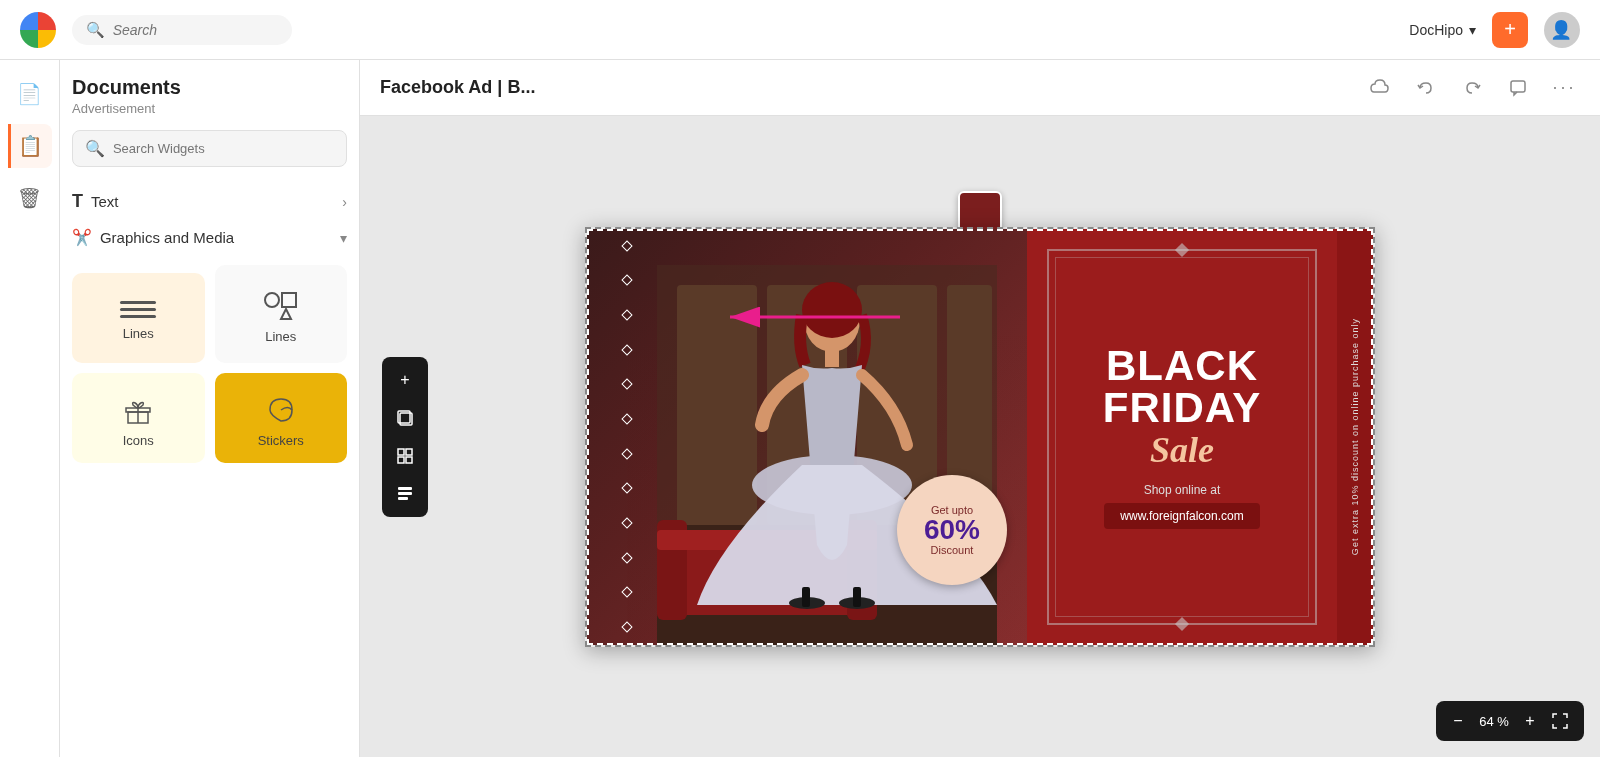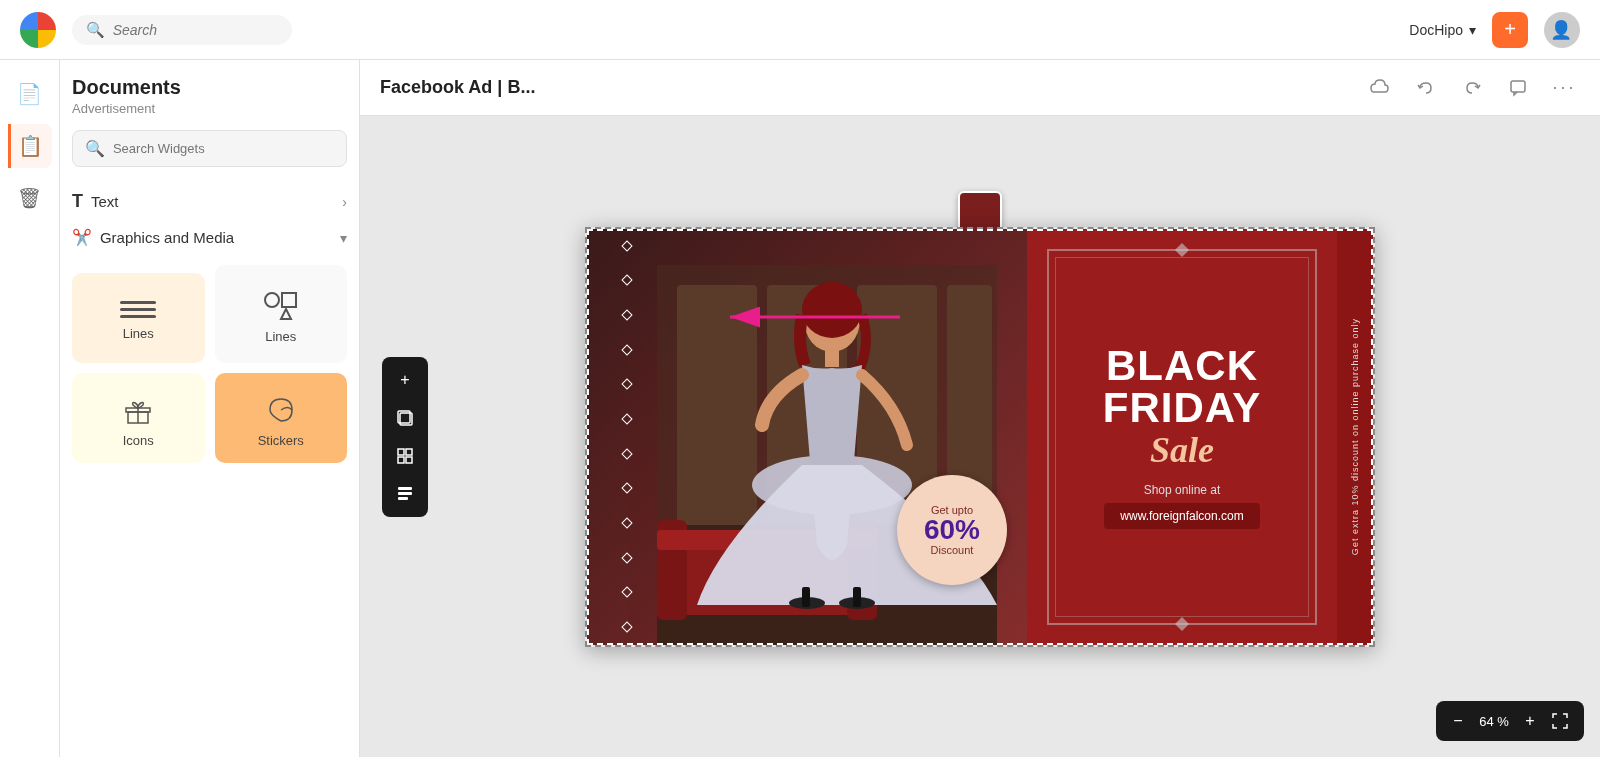--- a/index.html
+++ b/index.html
@@ -183,21 +183,21 @@
       display: flex;
       flex-direction: column;
       align-items: center;
       gap: 8px;
       cursor: pointer;
       min-height: 90px;
       justify-content: center;
     }
     .widget-card.green-tint { background: #e8f5e9; }
     .widget-card.peach-tint { background: #fff3e0; margin-top: 8px; }
-    .widget-card.pink-tint { background: #fdba74; border-radius: 10px; }
+    .widget-card.pink-tint { background: #eab308; border-radius: 10px; }
     .widget-card.purple-tint { background: #ede7f6; }
     .widget-card-label {
       font-size: 13px;
       color: #444;
     }
     
     .bg-pattern {
       width: 40px; height: 30px;
       background: repeating-linear-gradient(
         45deg,

